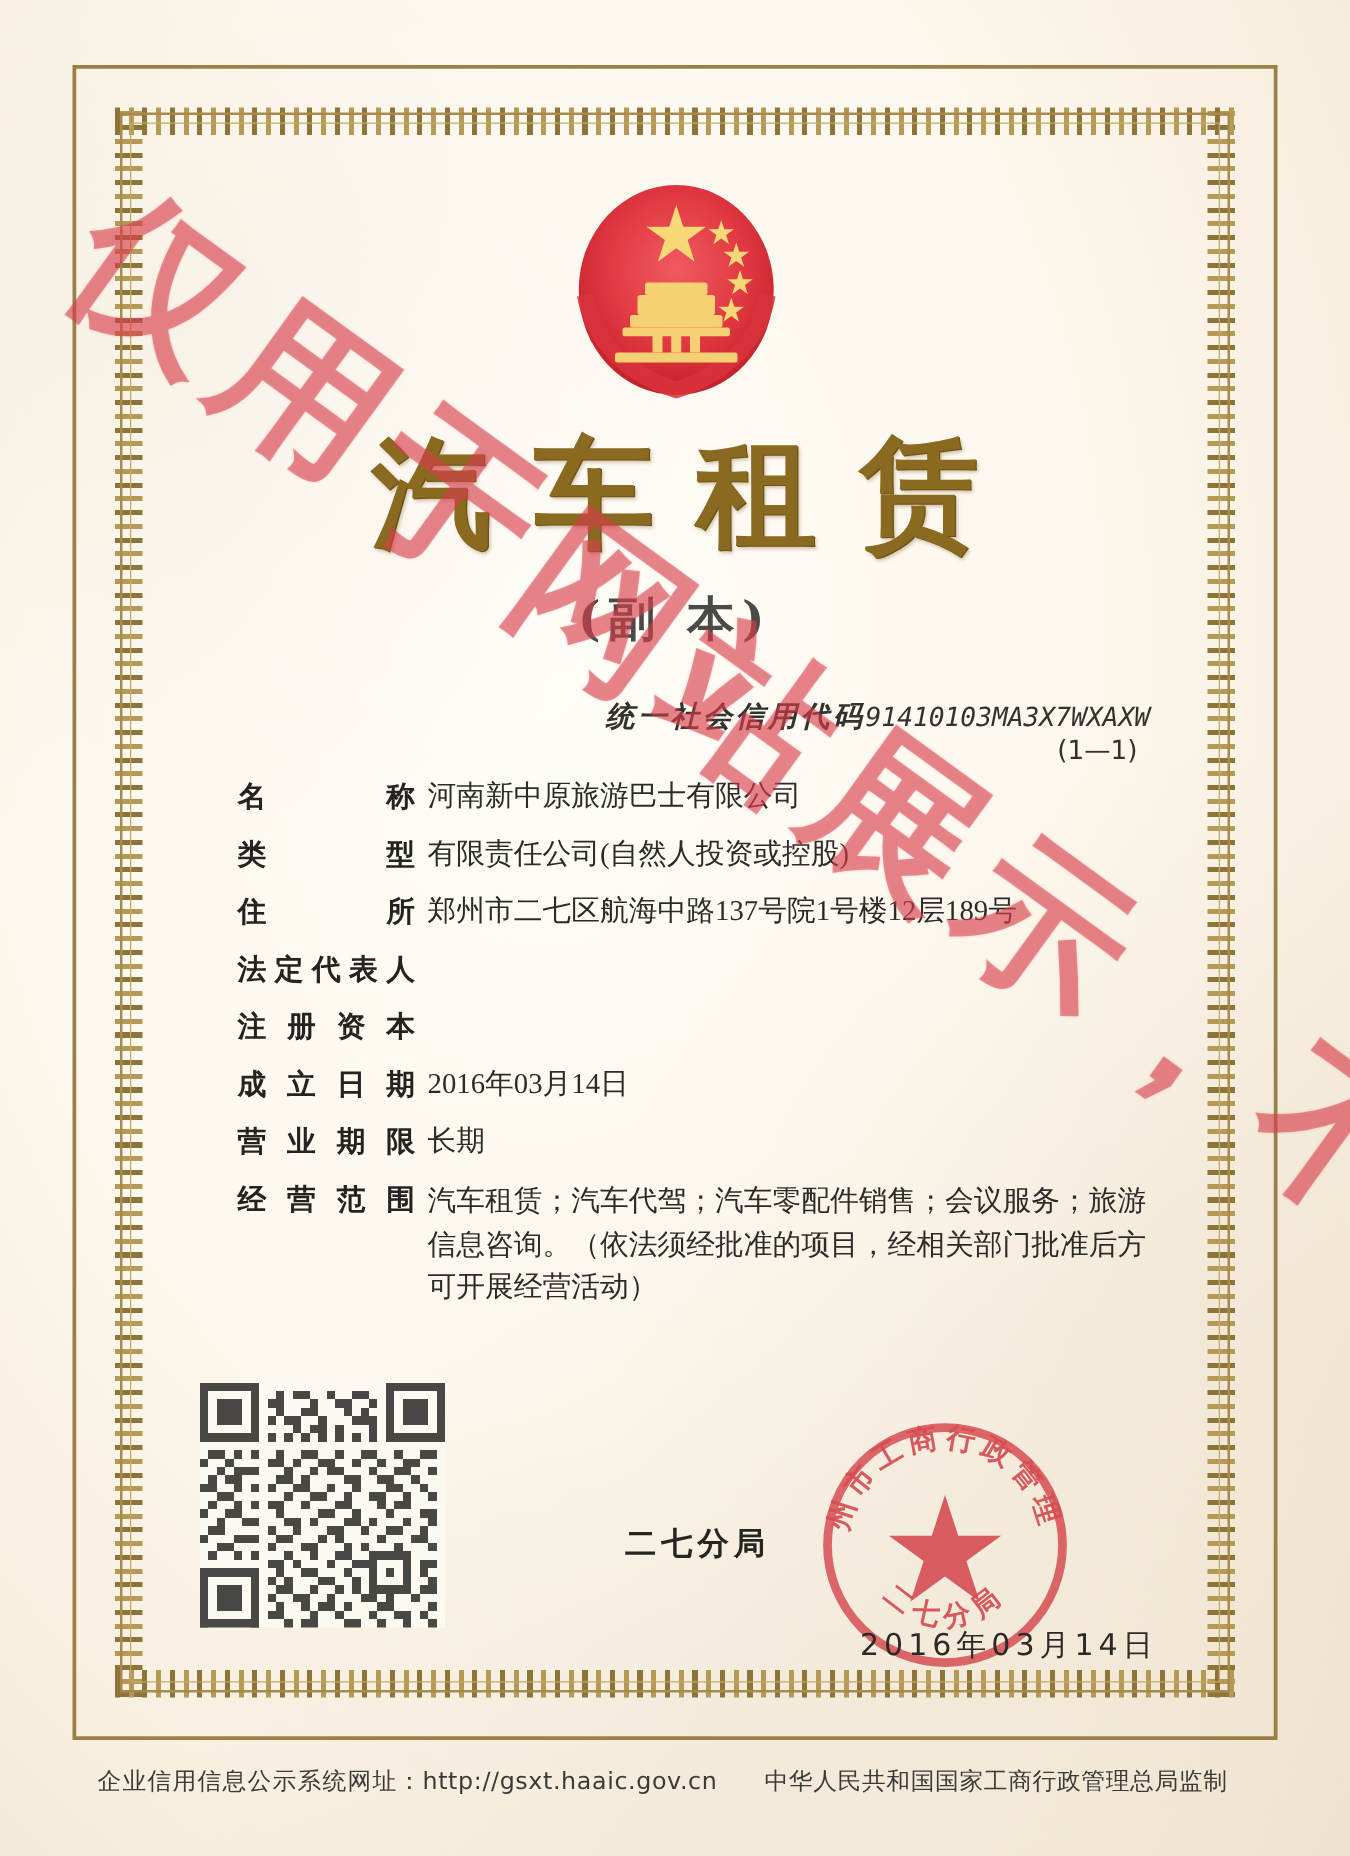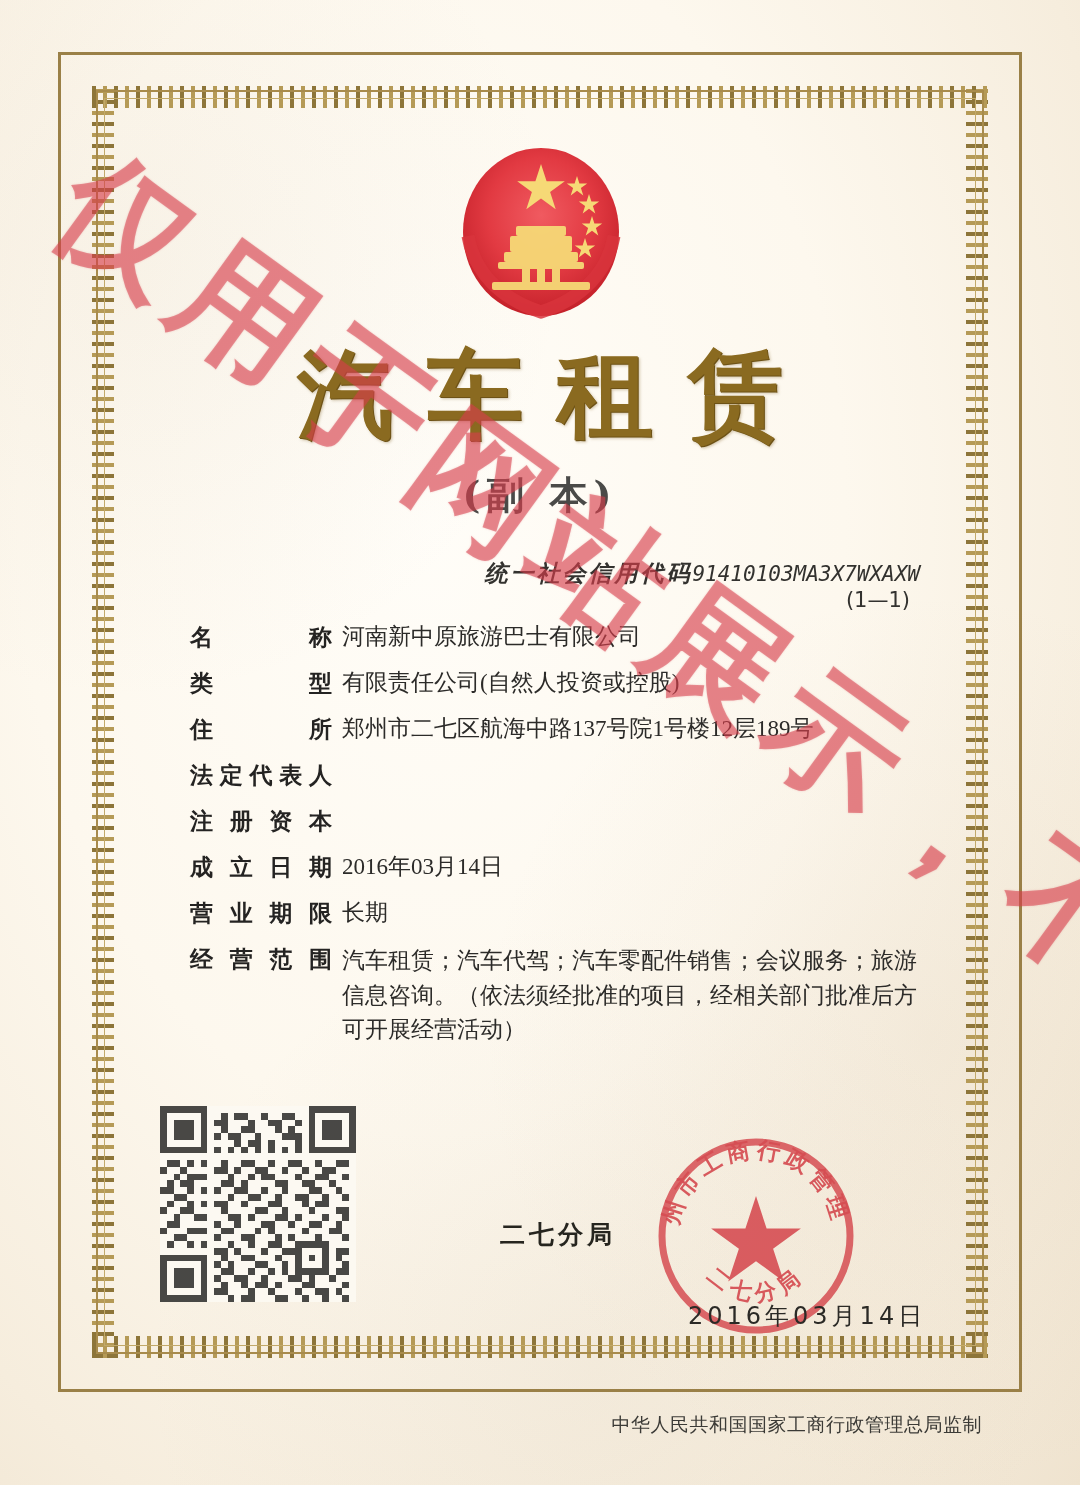--- a/index.html
+++ b/index.html
@@ -621,17 +621,20 @@
         <textPath href="#sealTopArc" startOffset="50%" text-anchor="middle">郑州市工商行政管理局</textPath>
       </text>
       <text fill="#cf2a34" font-size="22" font-family="'DejaVu Serif',serif" font-weight="700" letter-spacing="6" opacity=".92">
         <textPath href="#sealBotArc" startOffset="50%" text-anchor="middle">二七分局</textPath>
       </text>
     </svg>
   </div>
 
   <div id="issue-date">2016年03月14日</div>
 
+  <div id="footer-left">
+    <span>企业信用信息公示系统网址：</span><span class="url">http://gsxt.haaic.gov.cn</span>
+  </div>
   <div id="footer-right">中华人民共和国国家工商行政管理总局监制</div>
 
   <div id="watermark">仅用于网站展示，不做任何商业用途</div>
 
 </div>
 
 </body></html>

